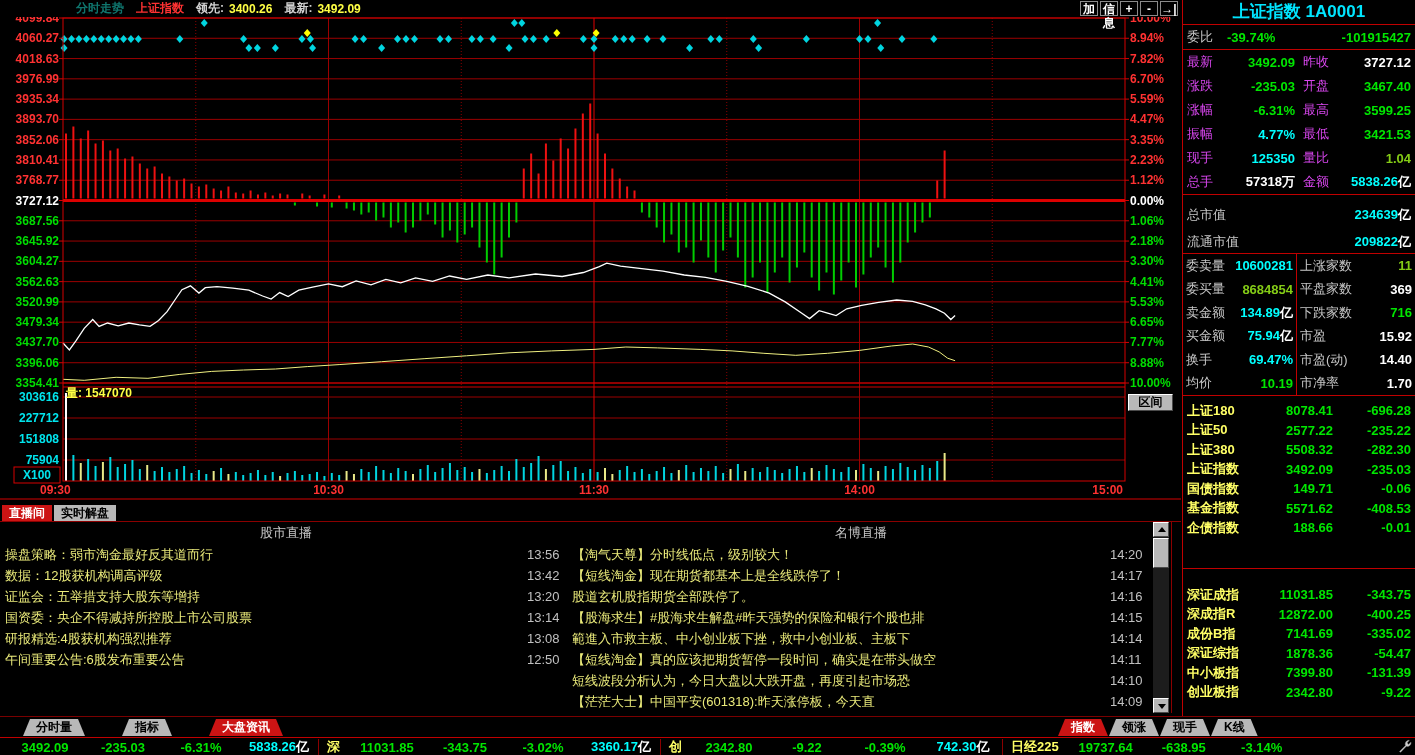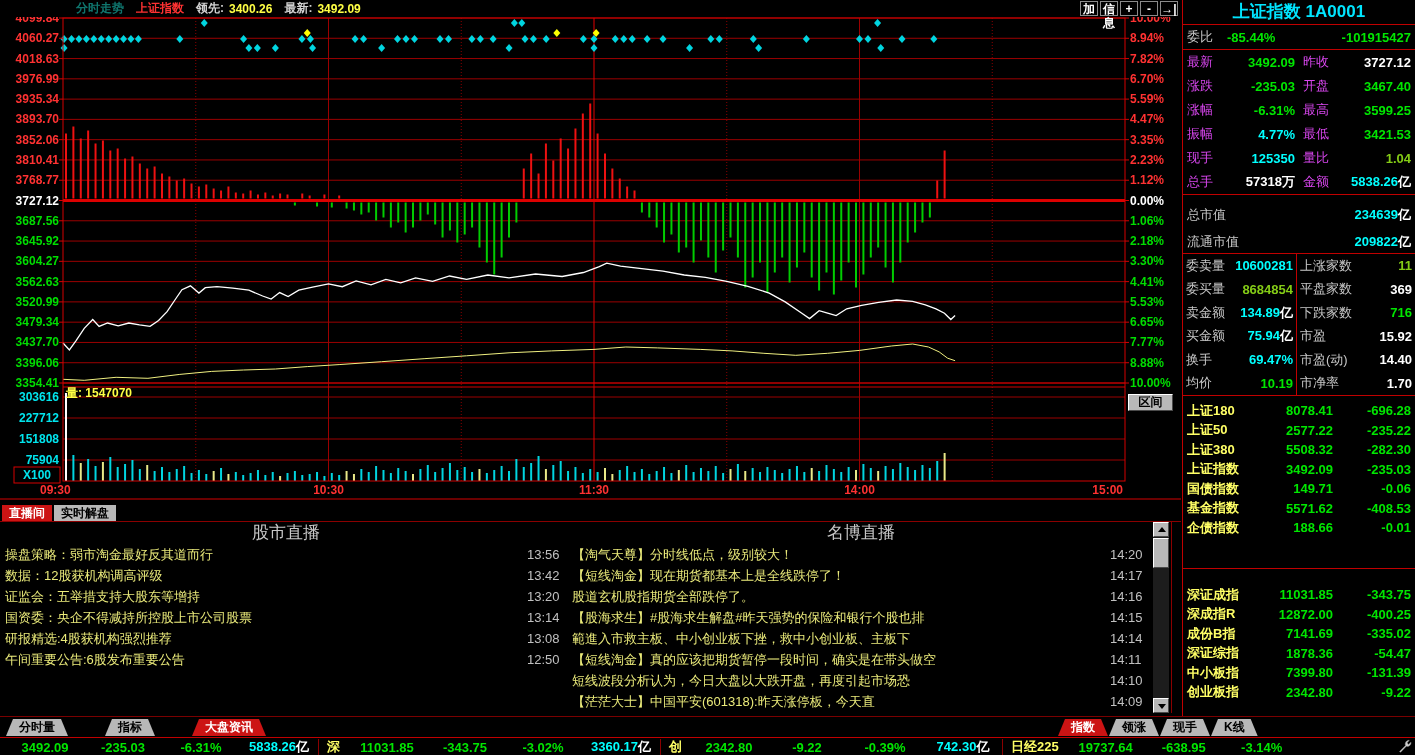--- a/index.html
+++ b/index.html
@@ -25,21 +25,21 @@
   .news-tabs{position:absolute;left:0;top:505px;width:1181px;height:17px;background:#000;display:flex;gap:2px;
        padding-left:2px;border-bottom:1px solid #8b0000;box-sizing:border-box;}
   .ntab{height:16px;line-height:16px;padding:0 7px;font-size:12px;font-weight:bold;cursor:pointer;}
   .ntab.active{background:#cc1414;color:#fff;}
   .ntab.inactive{background:#b8b8b8;color:#000;}
   
   .news-panel{position:absolute;left:0;top:522px;width:1171px;height:191px;background:#000;border-right:1px solid #8b0000;}
   .news-col{position:absolute;top:0;}
   .news-col.leftc{left:5px;width:562px;}
   .news-col.rightc{left:572px;width:578px;}
-  .news-header{height:22px;line-height:22px;text-align:center;color:#c8c8c8;font-size:17px;}
+  .news-header{height:22px;line-height:22px;text-align:center;color:#c8c8c8;font-size:13px;}
   .news-item{display:flex;height:21px;line-height:21px;font-size:13px;cursor:pointer;gap:12px;}
   .news-text{flex:1;color:#eaea7a;white-space:nowrap;overflow:hidden;}
   .news-time{width:40px;color:#c0c0c0;flex:none;}
   .scrollbar{position:absolute;left:1153px;top:522px;width:16px;height:191px;background:#1d1d1d;}
   .sb-btn{position:absolute;left:0;width:16px;height:15px;background:#b8b8b8;border:1px solid #fff;
        border-right-color:#4a4a4a;border-bottom-color:#4a4a4a;box-sizing:border-box;cursor:pointer;}
   .sb-btn .tri{position:absolute;left:4px;width:0;height:0;border-left:4px solid transparent;border-right:4px solid transparent;}
   .sb-up{top:0;} .sb-up .tri{top:4px;border-bottom:5px solid #000;}
   .sb-down{bottom:0;} .sb-down .tri{top:5px;border-top:5px solid #000;}
   .sb-thumb{position:absolute;left:0;top:16px;width:16px;height:30px;background:#b8b8b8;border:1px solid #fff;
@@ -70,21 +70,21 @@
   .rp-ind{border-bottom:1px solid #c00000;}
   .rp-ind.sh{height:167px;padding-top:5px;box-sizing:content-box;}
   .rp-ind.sz{padding-top:16px;border-bottom:none;}
   .i-row{height:19.5px;display:flex;align-items:center;padding:0 4px;font-weight:bold;cursor:pointer;}
   .i-row .nm{width:76px;flex:none;color:#ffff66;}
   .i-row .v1{flex:1;text-align:right;color:#00e600;}
   .i-row .v2{width:78px;flex:none;text-align:right;color:#00e600;}
   
   .bottom-tabs{position:absolute;left:0;top:716px;width:1415px;height:20px;background:#000;border-top:1px solid #7a0000;box-sizing:border-box;}
   .bt-group{position:absolute;top:2px;display:flex;gap:1px;}
-  #bt-left{left:6px;gap:37px;} #bt-right{left:1058px;}
+  #bt-left{left:23px;gap:37px;} #bt-right{left:1058px;}
   .btab{height:17px;line-height:17px;padding:0 13px;font-size:12px;font-weight:bold;cursor:pointer;
        clip-path:polygon(7px 0,calc(100% - 7px) 0,100% 100%,0 100%);}
   .btab.active{background:#cc1414;color:#fff;}
   .btab.inactive{background:#b8b8b8;color:#000;}
   
   .status-bar{position:absolute;left:0;top:737px;width:1415px;height:18px;background:#000;border-top:1px solid #c00000;
        border-bottom:1px solid #7a0000;box-sizing:content-box;display:flex;align-items:center;
        font-size:13px;font-weight:bold;padding-left:6px;}
   .sb-val{min-width:78px;text-align:center;white-space:nowrap;}
   .sb-label{color:#ffff66;padding:0 8px;white-space:nowrap;}
@@ -624,21 +624,21 @@
     <div class="sb-thumb"></div>
     <div class="sb-btn sb-down">
         <div class="tri"></div>
       </div>
   </div>
 
   <div class="right-panel">
     <div class="rp-title">上证指数 1A0001</div>
     <div class="rp-weibi">
       <span class="rp-lab">委比</span>
-      <span class="rp-val v-g pct">-85.44%</span>
+      <span class="rp-val v-g pct">-39.74%</span>
       <span class="rp-val v-g diff">-101915427</span>
     </div>
     <div class="rp-quote" id="rp-quote">
         <div class="q-row">
           <span class="lab">最新</span>
           <span class="val v-g">3492.09</span>
           <span class="lab lab2">昨收</span>
           <span class="val v-w">3727.12</span>
         </div>
         <div class="q-row">

